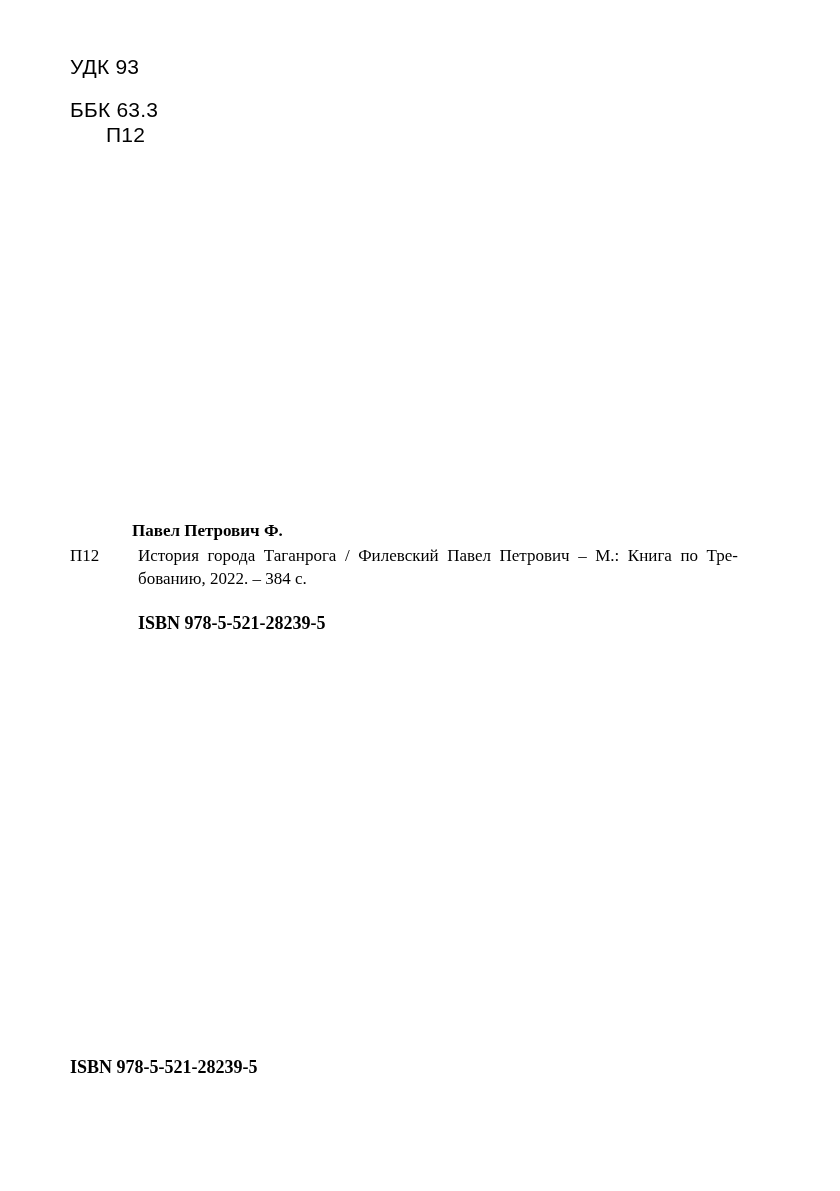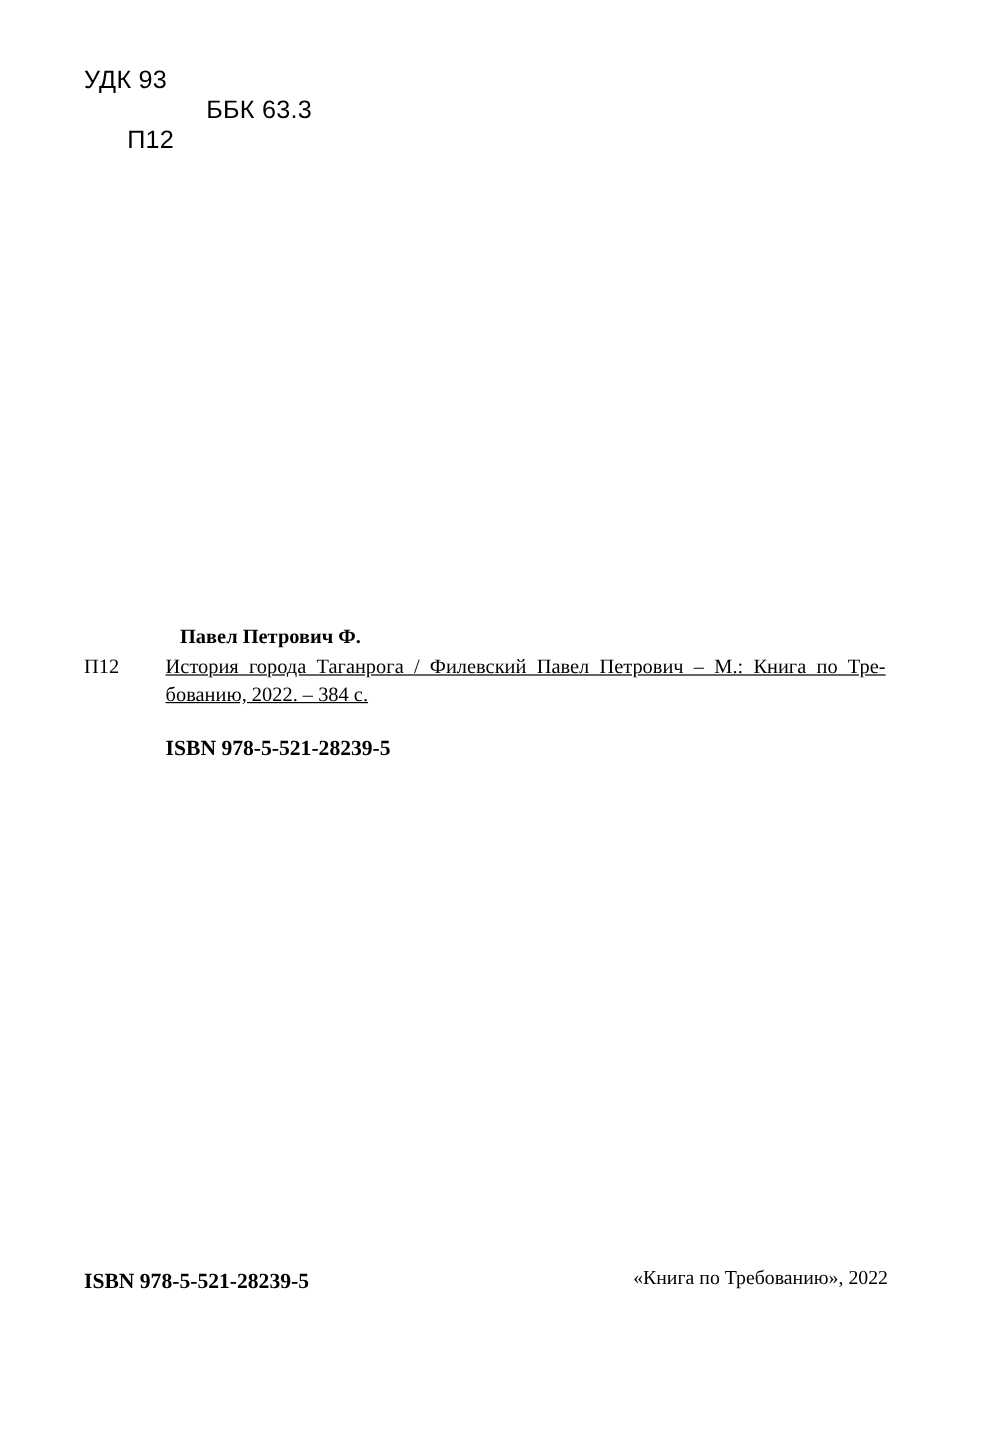--- a/index.html
+++ b/index.html
@@ -29,57 +29,56 @@
     width: 190px;
     font-family: "Liberation Sans", sans-serif;
     font-size: 21px;
     line-height: 25px;
     letter-spacing: 0.2px;
   }
   .classification div {
     white-space: pre;
   }
   .cls-udk { text-align: left; }
-  .cls-bbk { text-align: right; }
+  .cls-bbk { text-align: left; margin-top: 18px; }
   .cls-code { text-align: left; padding-left: 36px; }
 
   
   .record {
     position: absolute;
     left: 70px;
     top: 520px;
     width: 670px;
   }
   .record-author {
     font-family: "Liberation Serif", serif;
     font-weight: bold;
     font-size: 17px;
     line-height: 22px;
-    margin-left: 80px;
+    margin-left: 62px;
   }
   .record-body {
     position: relative;
     margin-top: 2px;
   }
   .record-sigla {
     position: absolute;
     left: 0;
     top: 0;
     font-size: 17px;
     line-height: 23px;
   }
   .record-desc {
     margin-left: 68px;
     font-size: 17px;
     line-height: 23px;
     text-align: justify;
     text-justify: inter-word;
     width: 600px;
     hyphens: manual;
-    text-decoration: underline;
   }
   .record-isbn {
     margin-left: 68px;
     margin-top: 22px;
     font-weight: bold;
     font-size: 18px;
     line-height: 22px;
   }
 
   
@@ -130,17 +129,16 @@
         <span>История города Таганрога / Филевский Павел Петрович – М.: Книга по Тре-</span>
         <span>бованию, 2022. – 384 с.</span>
       </div>
     </div>
     <div class="record-isbn">ISBN 978-5-521-28239-5</div>
   </div>
 
   <div class="footer">
     <div class="footer-isbn">ISBN 978-5-521-28239-5</div>
     <div class="footer-copyright">
-      <div>«Книга по Требованию», 2022</div>
     </div>
   </div>
 
 </div>
 
 </body></html>

